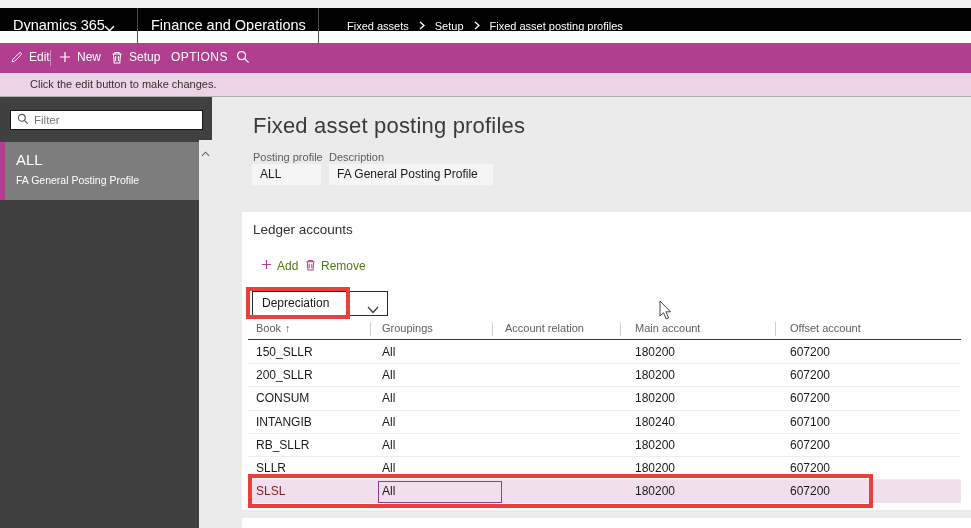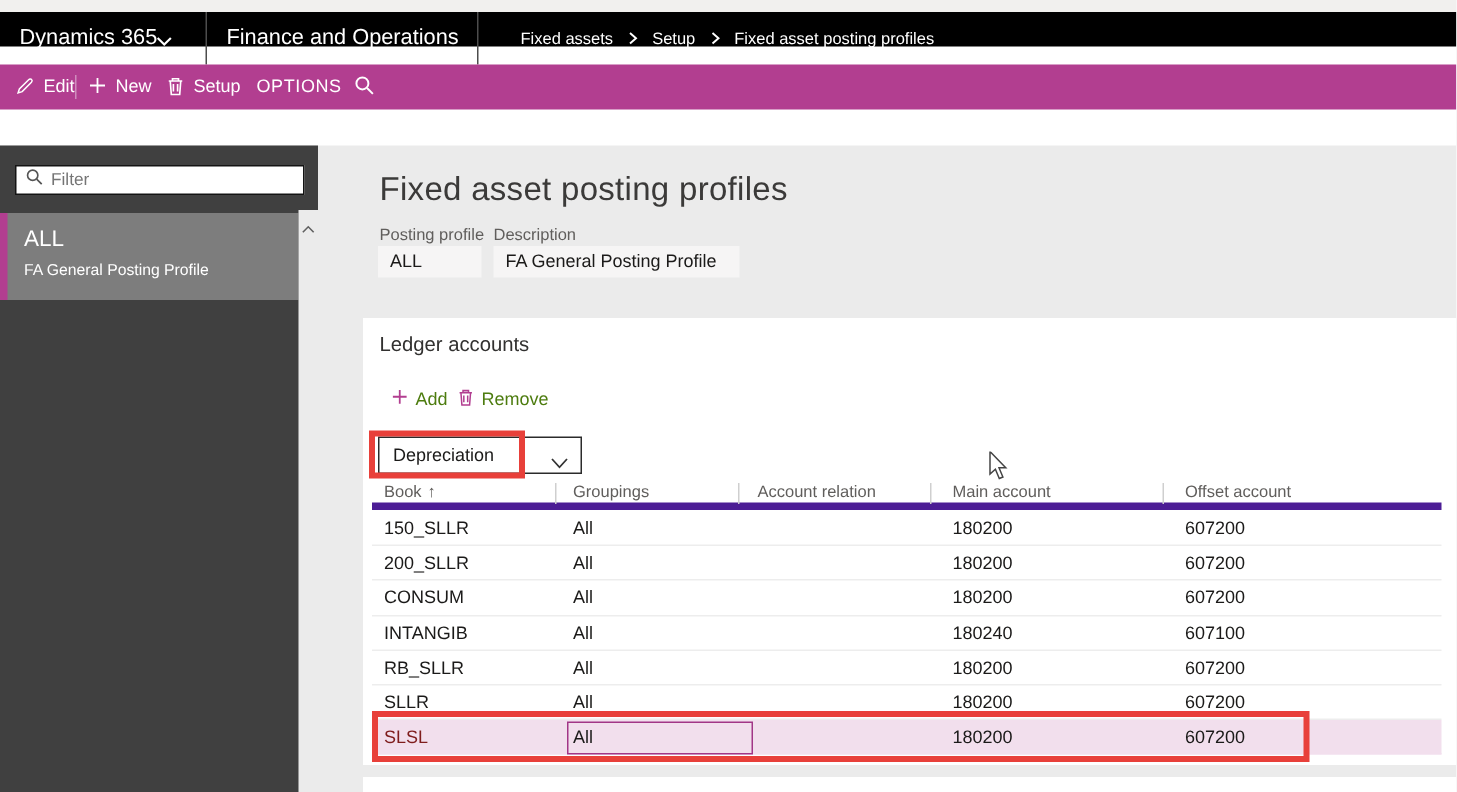--- a/index.html
+++ b/index.html
@@ -54,21 +54,21 @@
   .section-title { position:absolute; left:11px; top:10px; font-size:13.5px; color:#323130; }
   .grid-btn { position:absolute; top:46px; height:16px; display:flex; align-items:center; gap:5px; color:#4d7c0f; font-size:12px; cursor:default; }
   .btn-add { left:19px; }
   .btn-remove { left:63px; }
 
   .type-dropdown { position:absolute; left:10px; top:79px; width:136px; height:25px; border:1px solid #2b2b2b; background:#ffffff; }
   .type-dropdown .dd-value { position:absolute; left:9px; top:0; line-height:23px; font-size:12px; color:#1b1a19; }
   .type-dropdown .dd-chevron { position:absolute; right:8px; top:8px; }
 
   
-  .grid-header { position:absolute; left:6px; top:106px; width:713px; height:22px; border-bottom:5px solid #4c1d95; font-size:11px; color:#605e5c; }
+  .grid-header { position:absolute; left:6px; top:106px; width:713px; height:22px; border-bottom:1px solid #4c1d95; font-size:11px; color:#605e5c; }
   .grid-header .hcell { position:absolute; top:4px; }
   .grid-header .tick { position:absolute; top:4px; width:1px; height:14px; background:#cfcfcf; }
   .grid-body { position:absolute; left:6px; top:129px; width:713px; }
   .grid-row { position:relative; width:713px; height:23.2px; border-bottom:1px solid #ededed; font-size:12px; color:#1b1a19; }
   .grid-row.selected { background:#f2dfed; border-bottom-color:#f2dfed; }
   .grid-row.selected .c-book { color:#7f1d1d; }
   .cell { position:absolute; top:0; height:100%; line-height:23.2px; white-space:nowrap; }
   .c-book { left:8px; } .c-group { left:134px; } .c-rel { left:257px; } .c-main { left:387px; } .c-offset { left:542px; }
   .cell-focus-box { position:absolute; left:130px; top:0.5px; width:124px; height:22px; border:1.5px solid #a23687; }
 
@@ -151,20 +151,23 @@
     <div class="bar-item" style="left:236px">
       <span>
           <svg width="14" height="14" viewBox="0 0 14 14">
             <circle cx="5.6" cy="5.6" r="4" fill="none" stroke="#ffffff" stroke-width="1.3"></circle>
             <line x1="8.7" y1="8.7" x2="12.6" y2="12.6" stroke="#ffffff" stroke-width="1.3"></line>
           </svg>
         </span>
     </div>
   </div>
 
+  <div class="msg-bar">
+    <span>Click the edit button to make changes.</span>
+  </div>
 
   <div class="workspace">
 
     <div class="sidebar">
       <div class="filter-wrap">
         <span><svg width="12" height="12" viewBox="0 0 14 14">
               <circle cx="5.6" cy="5.6" r="4" fill="none" stroke="#555555" stroke-width="1.3"></circle>
               <line x1="8.7" y1="8.7" x2="12.6" y2="12.6" stroke="#555555" stroke-width="1.3"></line>
             </svg></span>
         <input type="text" placeholder="Filter" style="">

